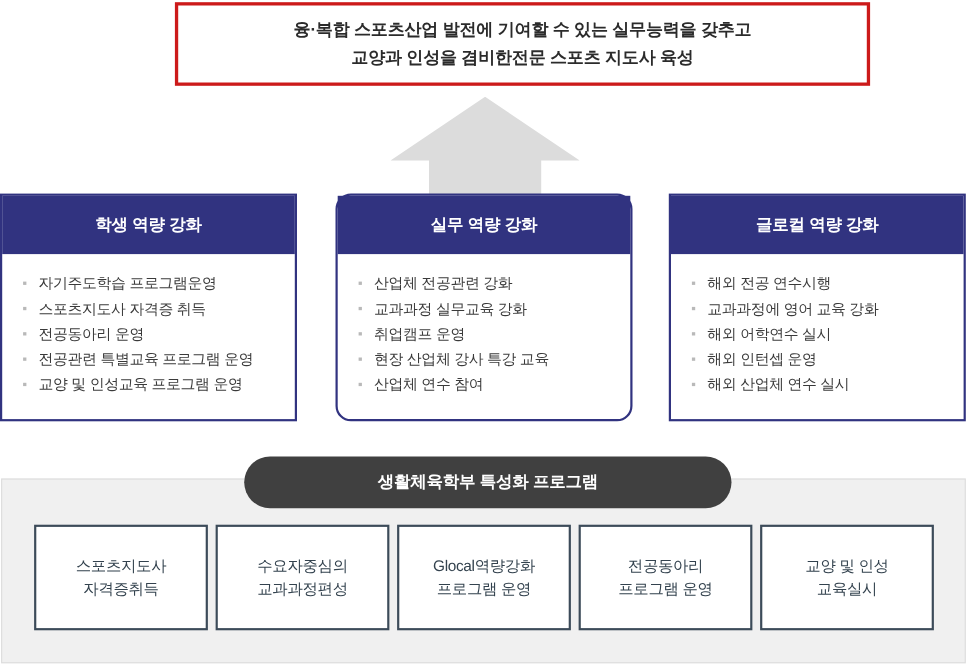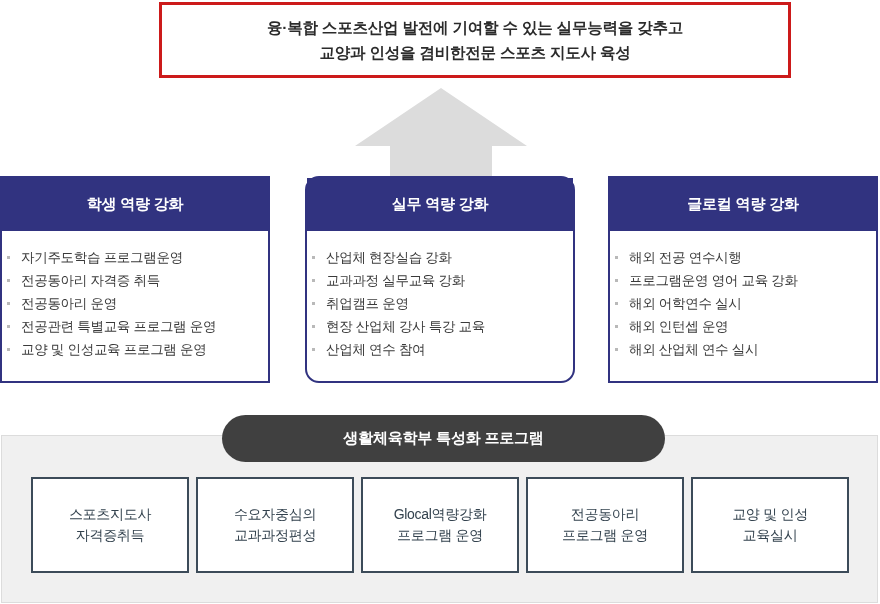--- a/index.html
+++ b/index.html
@@ -83,21 +83,21 @@
     font-size: 15px;
     font-weight: 700;
     letter-spacing: -0.2px;
     flex: 0 0 auto;
   }
   .pillar-body {
     flex: 1 1 auto;
     display: flex;
     flex-direction: column;
     justify-content: center;
-    padding: 0 0 4px 5px;
+    padding: 0 0 4px 19px;
   }
   .pillar-body ul {
     list-style: none;
     margin: 0;
     padding: 0;
   }
   .pillar-body li {
     display: flex;
     align-items: flex-start;
     font-size: 13.5px;
@@ -189,21 +189,21 @@
   <div class="pillar p1">
     <div class="pillar-head">학생 역량 강화</div>
     <div class="pillar-body">
       <ul>
         <li>
             <span class="bullet"></span>
             <span>자기주도학습 프로그램운영</span>
           </li>
         <li>
             <span class="bullet"></span>
-            <span>전공동아리 자격증 취득</span>
+            <span>스포츠지도사 자격증 취득</span>
           </li>
         <li>
             <span class="bullet"></span>
             <span>전공동아리 운영</span>
           </li>
         <li>
             <span class="bullet"></span>
             <span>전공관련 특별교육 프로그램 운영</span>
           </li>
         <li>
@@ -213,21 +213,21 @@
       </ul>
     </div>
   </div>
 
   <div class="pillar p2">
     <div class="pillar-head">실무 역량 강화</div>
     <div class="pillar-body">
       <ul>
         <li>
             <span class="bullet"></span>
-            <span>산업체 현장실습 강화</span>
+            <span>산업체 전공관련 강화</span>
           </li>
         <li>
             <span class="bullet"></span>
             <span>교과과정 실무교육 강화</span>
           </li>
         <li>
             <span class="bullet"></span>
             <span>취업캠프 운영</span>
           </li>
         <li>
@@ -245,21 +245,21 @@
   <div class="pillar p3">
     <div class="pillar-head">글로컬 역량 강화</div>
     <div class="pillar-body">
       <ul>
         <li>
             <span class="bullet"></span>
             <span>해외 전공 연수시행</span>
           </li>
         <li>
             <span class="bullet"></span>
-            <span>프로그램운영 영어 교육 강화</span>
+            <span>교과과정에 영어 교육 강화</span>
           </li>
         <li>
             <span class="bullet"></span>
             <span>해외 어학연수 실시</span>
           </li>
         <li>
             <span class="bullet"></span>
             <span>해외 인턴셉 운영</span>
           </li>
         <li>

